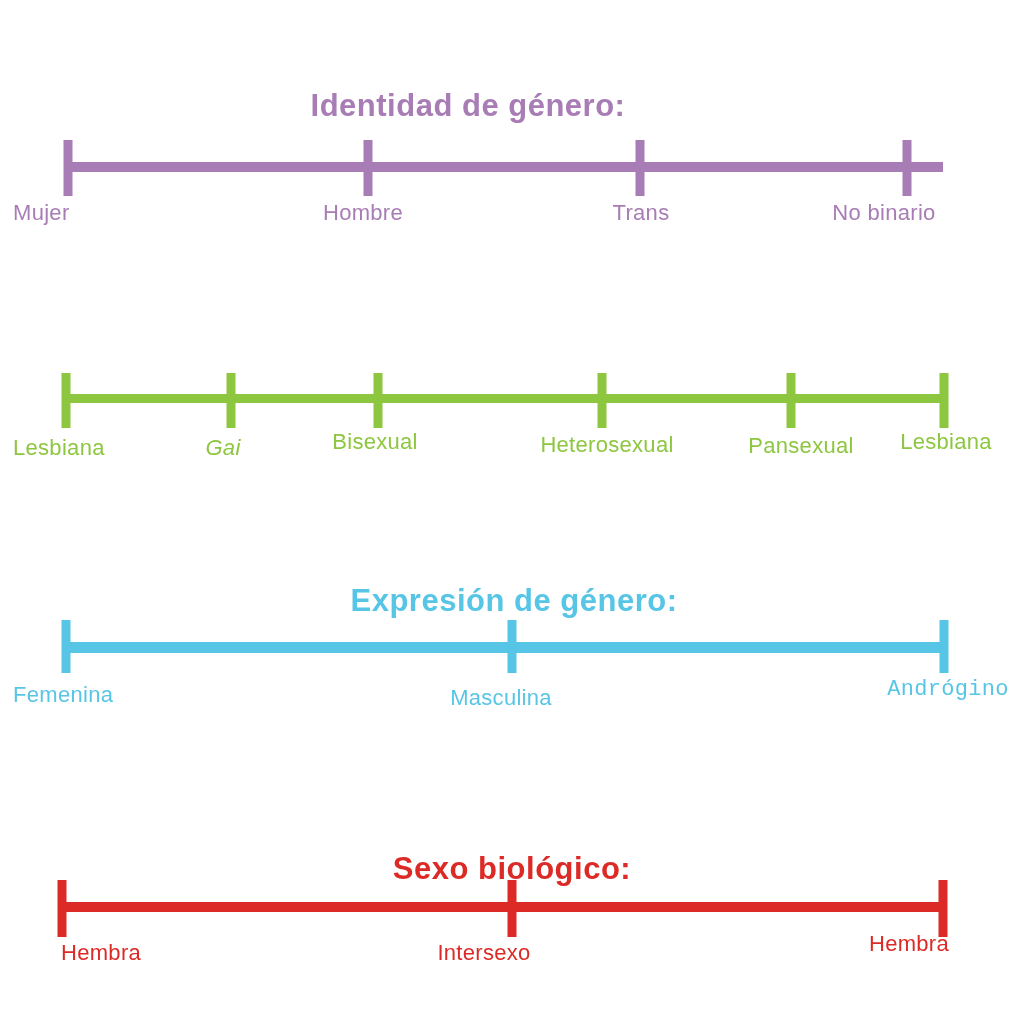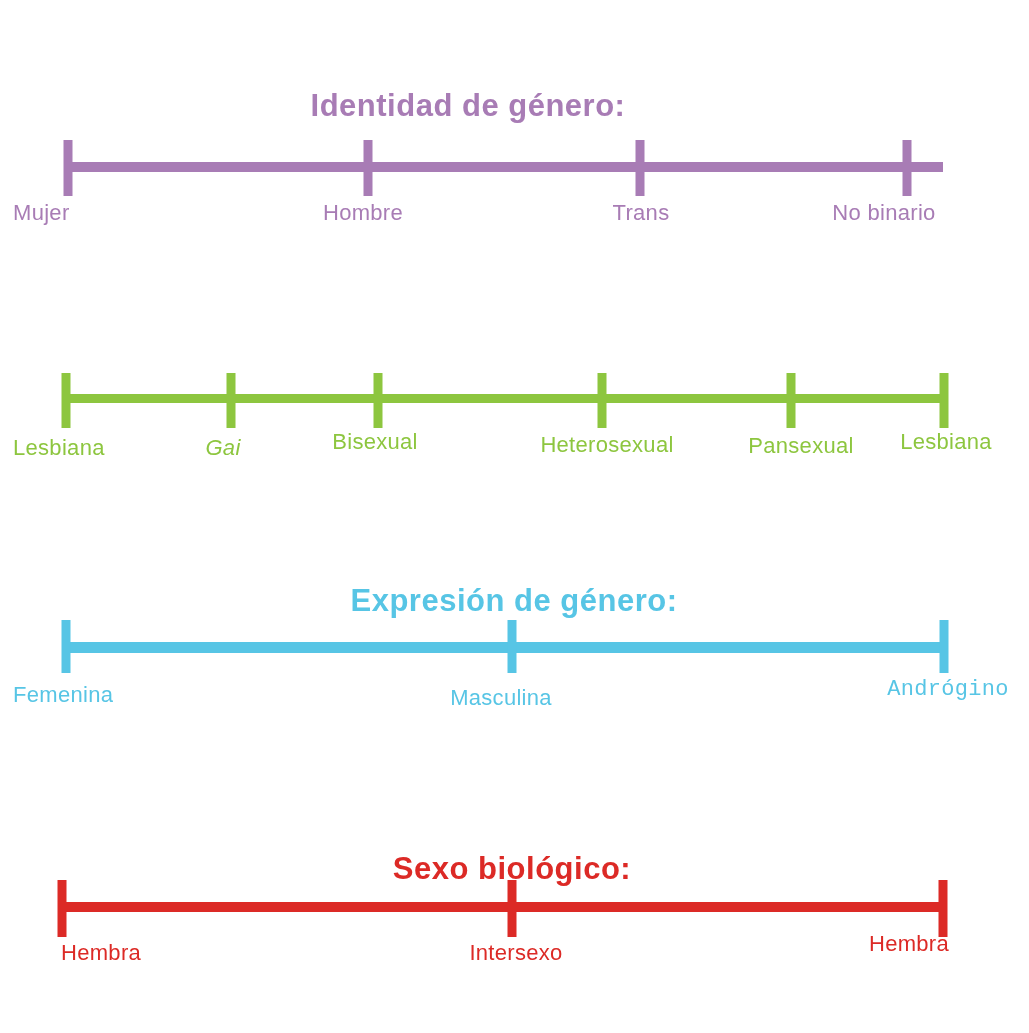--- a/index.html
+++ b/index.html
@@ -119,18 +119,18 @@
   <section class="scale s3" style="--c: #dc2a26;">
     <h2 class="title">Sexo biológico:</h2>
     <div class="track" style="left: 62px; width: 881px;"></div>
     <div class="ticks">
         <div class="tick" style="left: 62px;"></div>
         <div class="tick" style="left: 512px;"></div>
         <div class="tick" style="left: 943px;"></div>
       </div>
     <div class="labels-row">
         <div class="label left" style="left: 13px; margin-left: 48px;">Hembra</div>
-        <div class="label center" style="left: 516px;">Intersexo</div>
+        <div class="label center" style="left: 484px;">Intersexo</div>
         <div class="label center" style="left: 909px; margin-top: -9px;">Hembra</div>
       </div>
   </section>
 
 </div>
 
 </body></html>

